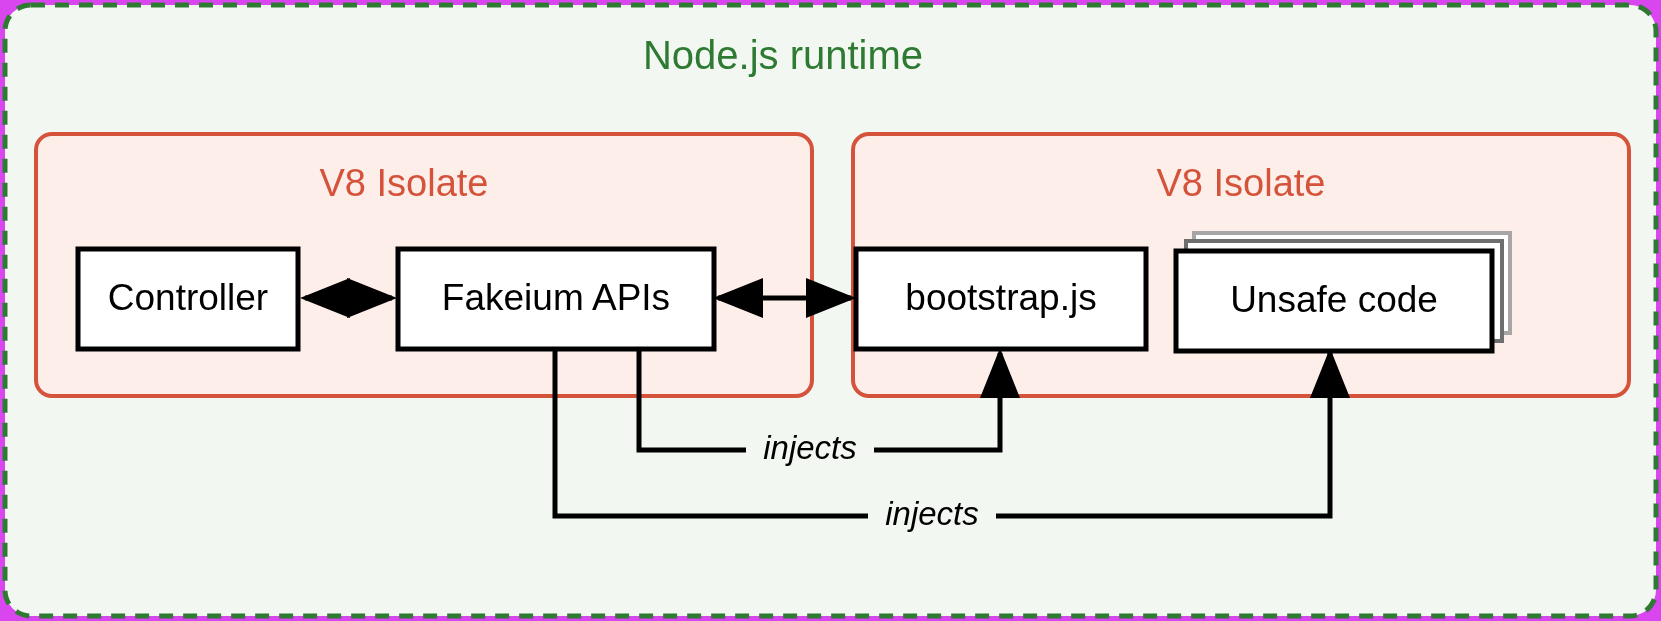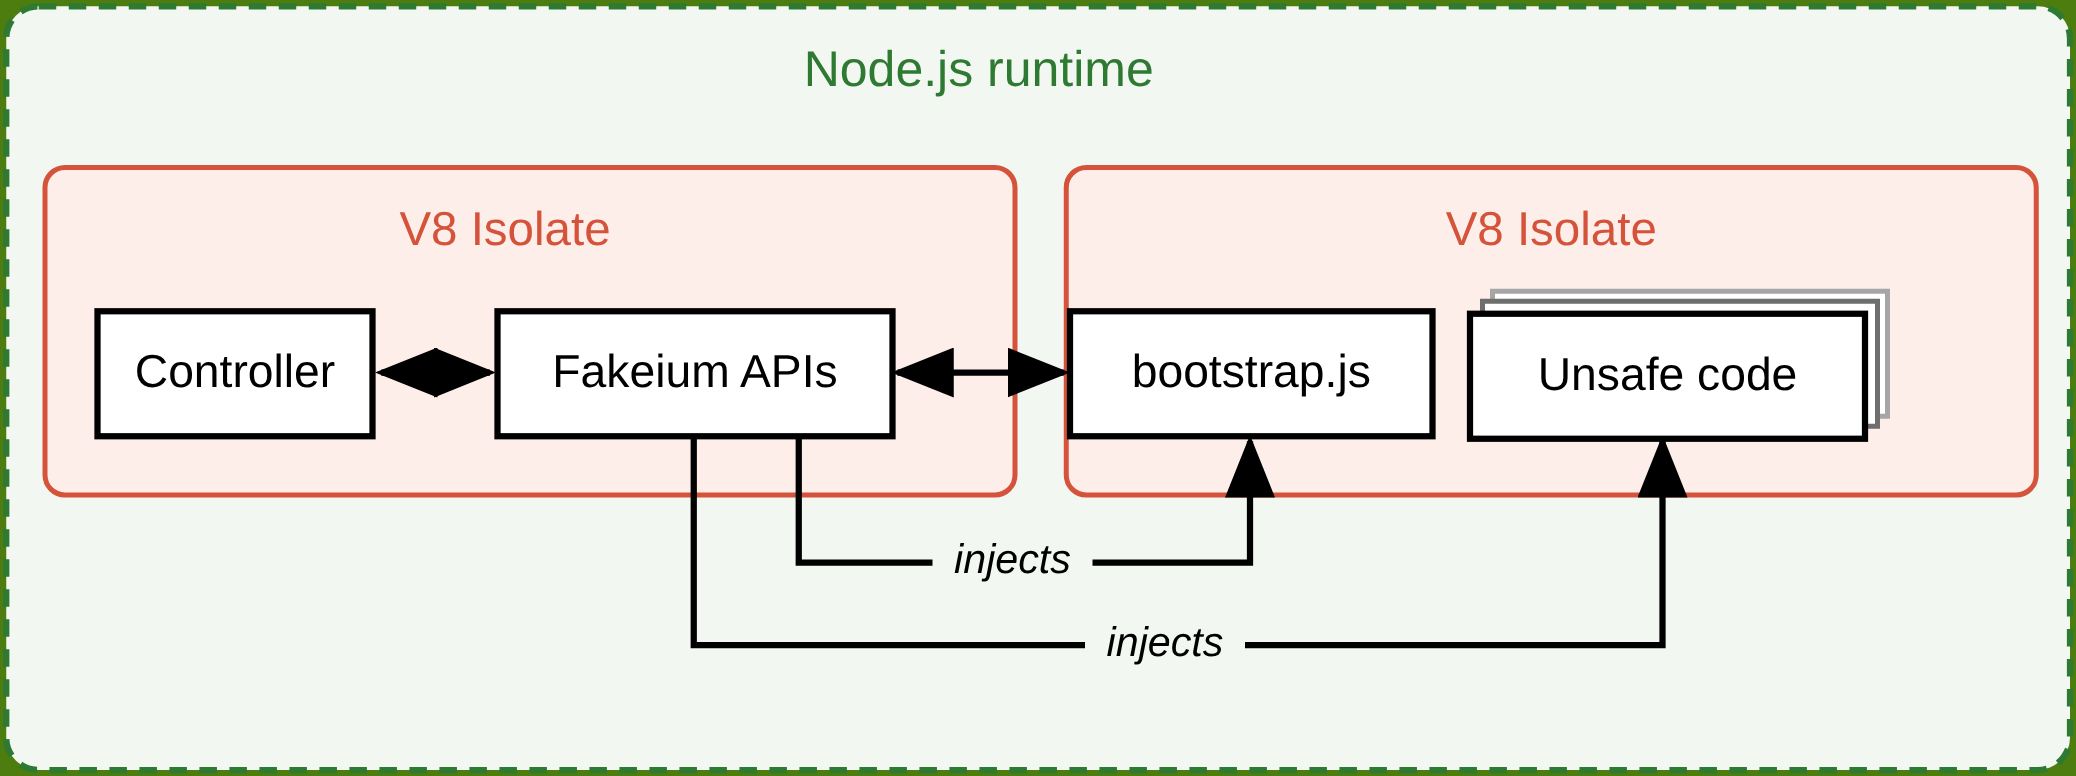--- a/index.html
+++ b/index.html
@@ -10,21 +10,21 @@
   body {
     width: 1661px;
     height: 621px;
     font-family: "Liberation Sans", sans-serif;
     overflow: hidden;
   }
   #stage {
     position: relative;
     width: 1661px;
     height: 621px;
-    background: #4d7c0f;
+    background: #d946ef;
   }
   svg#diagram {
     position: absolute;
     left: 0;
     top: 0;
     display: block;
   }
   .node-label {
     font-family: "Liberation Sans", sans-serif;
     font-size: 37px;

